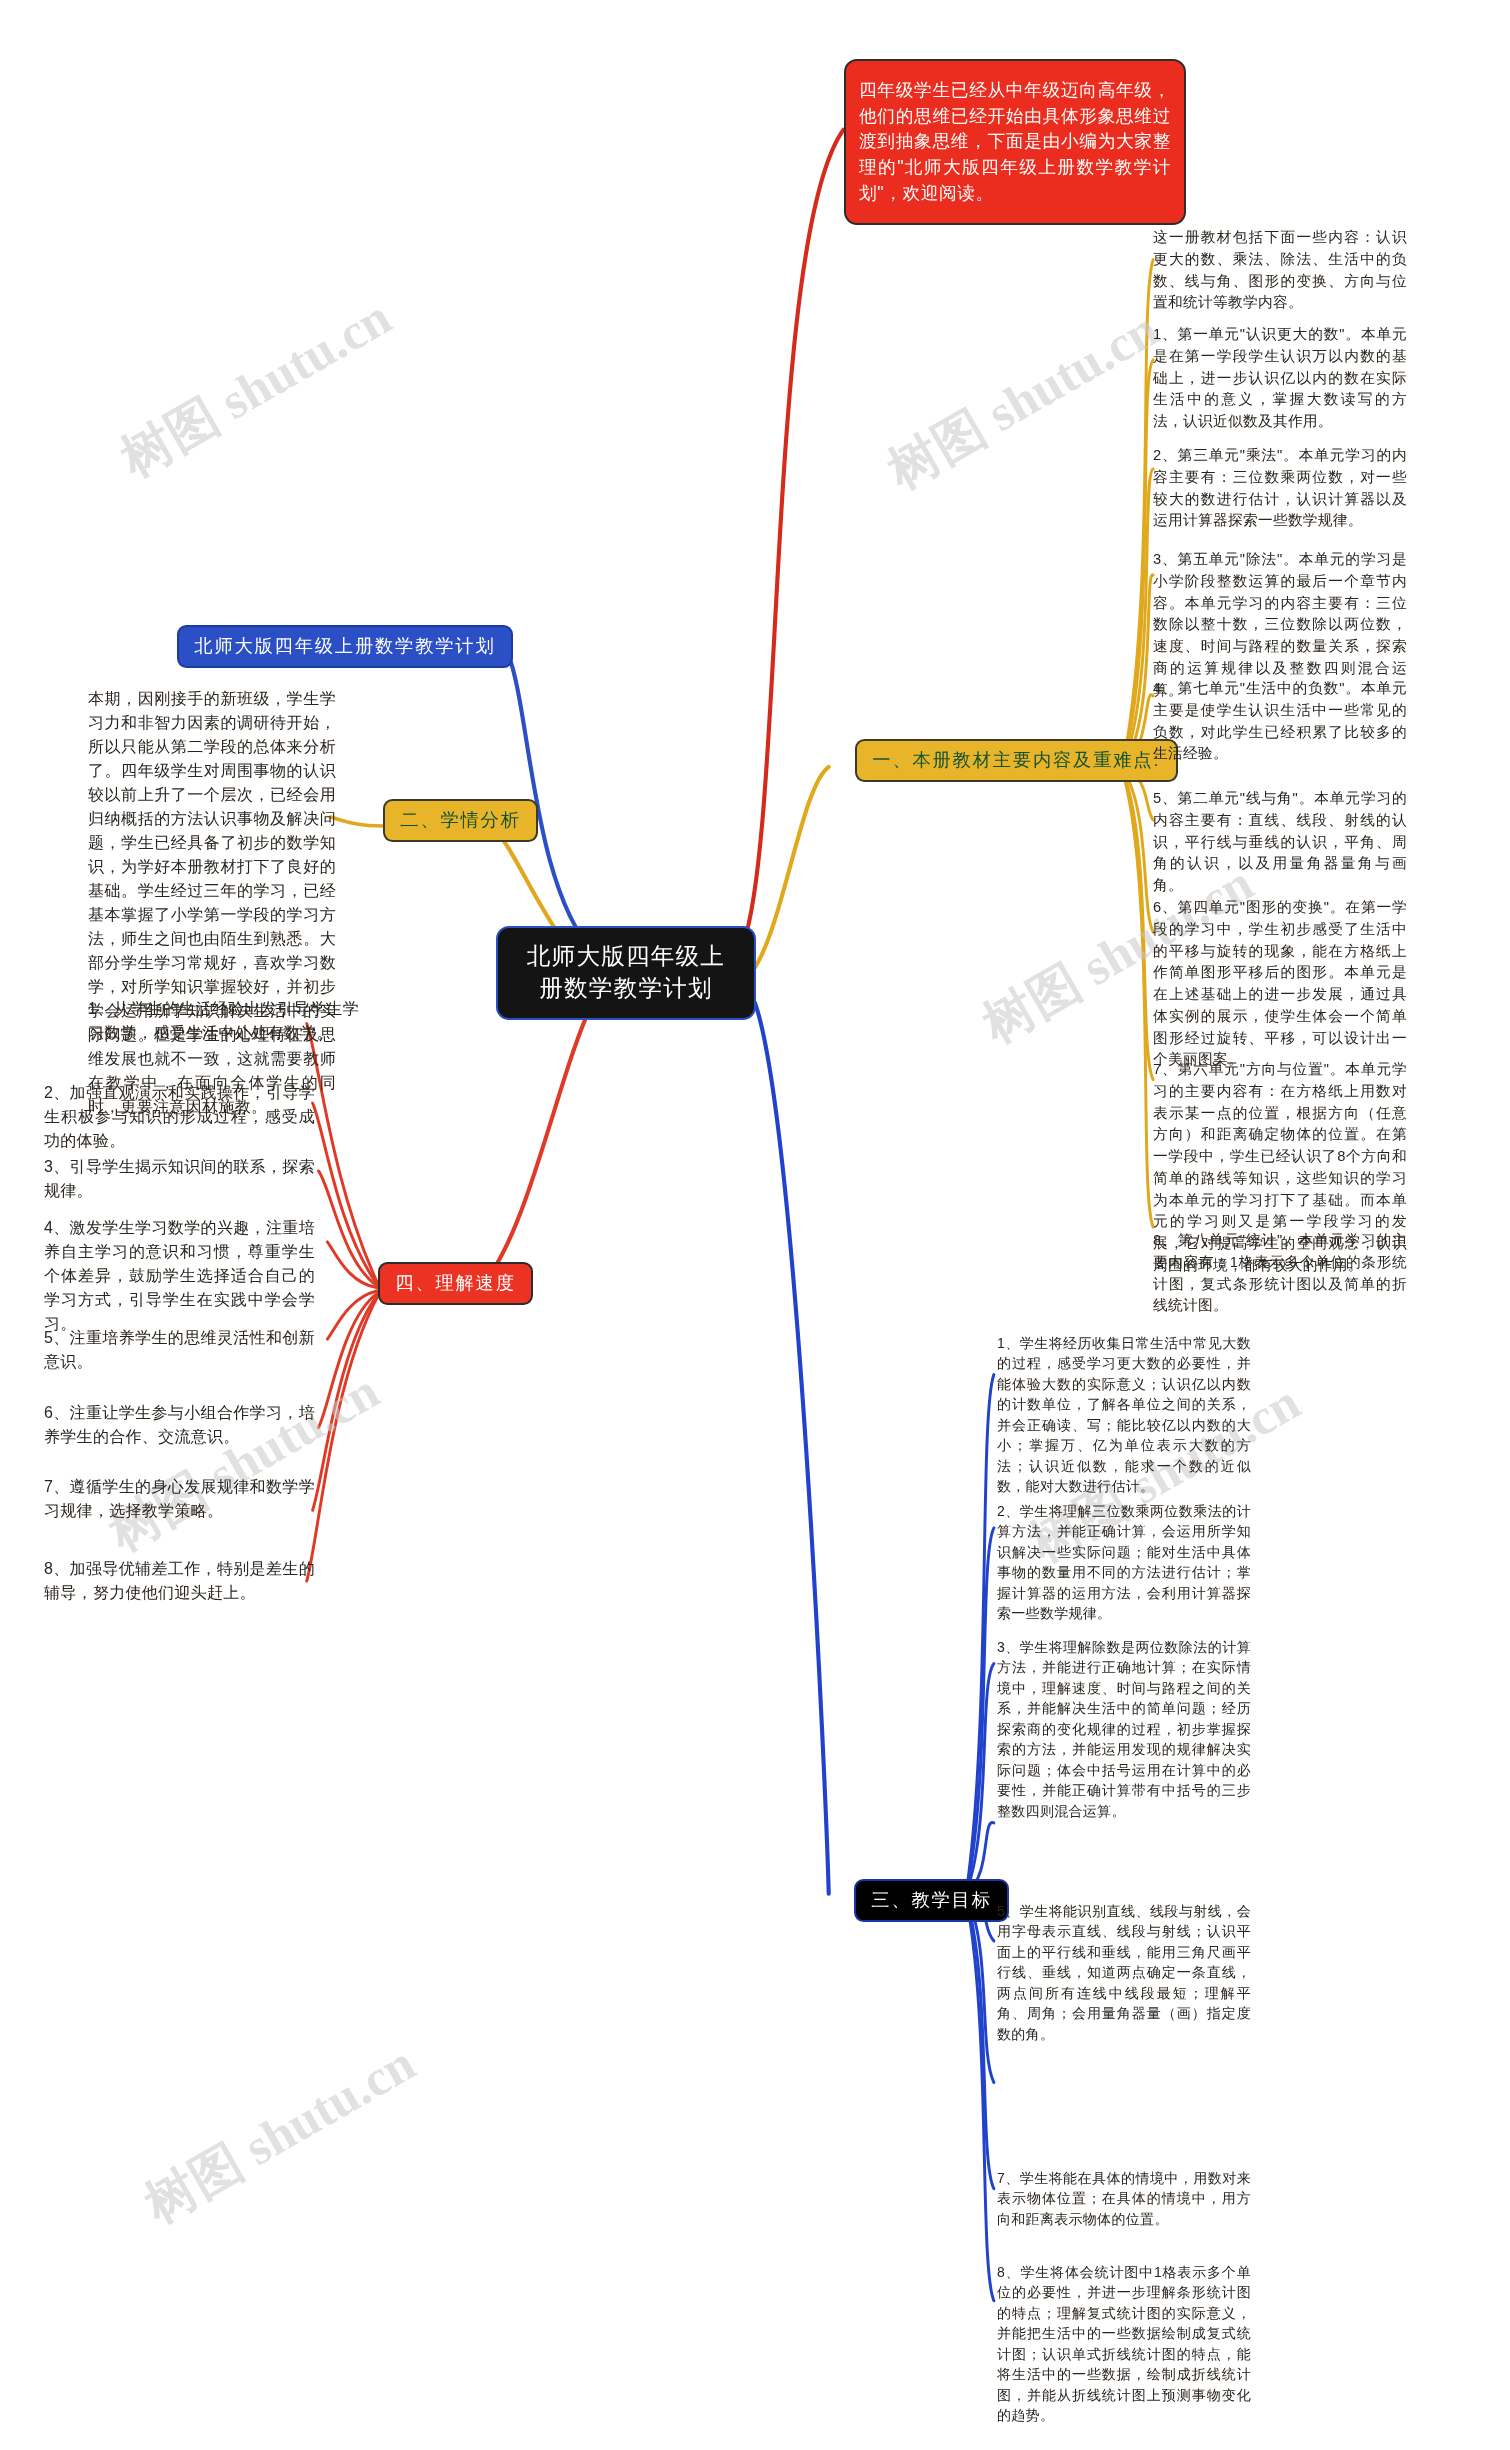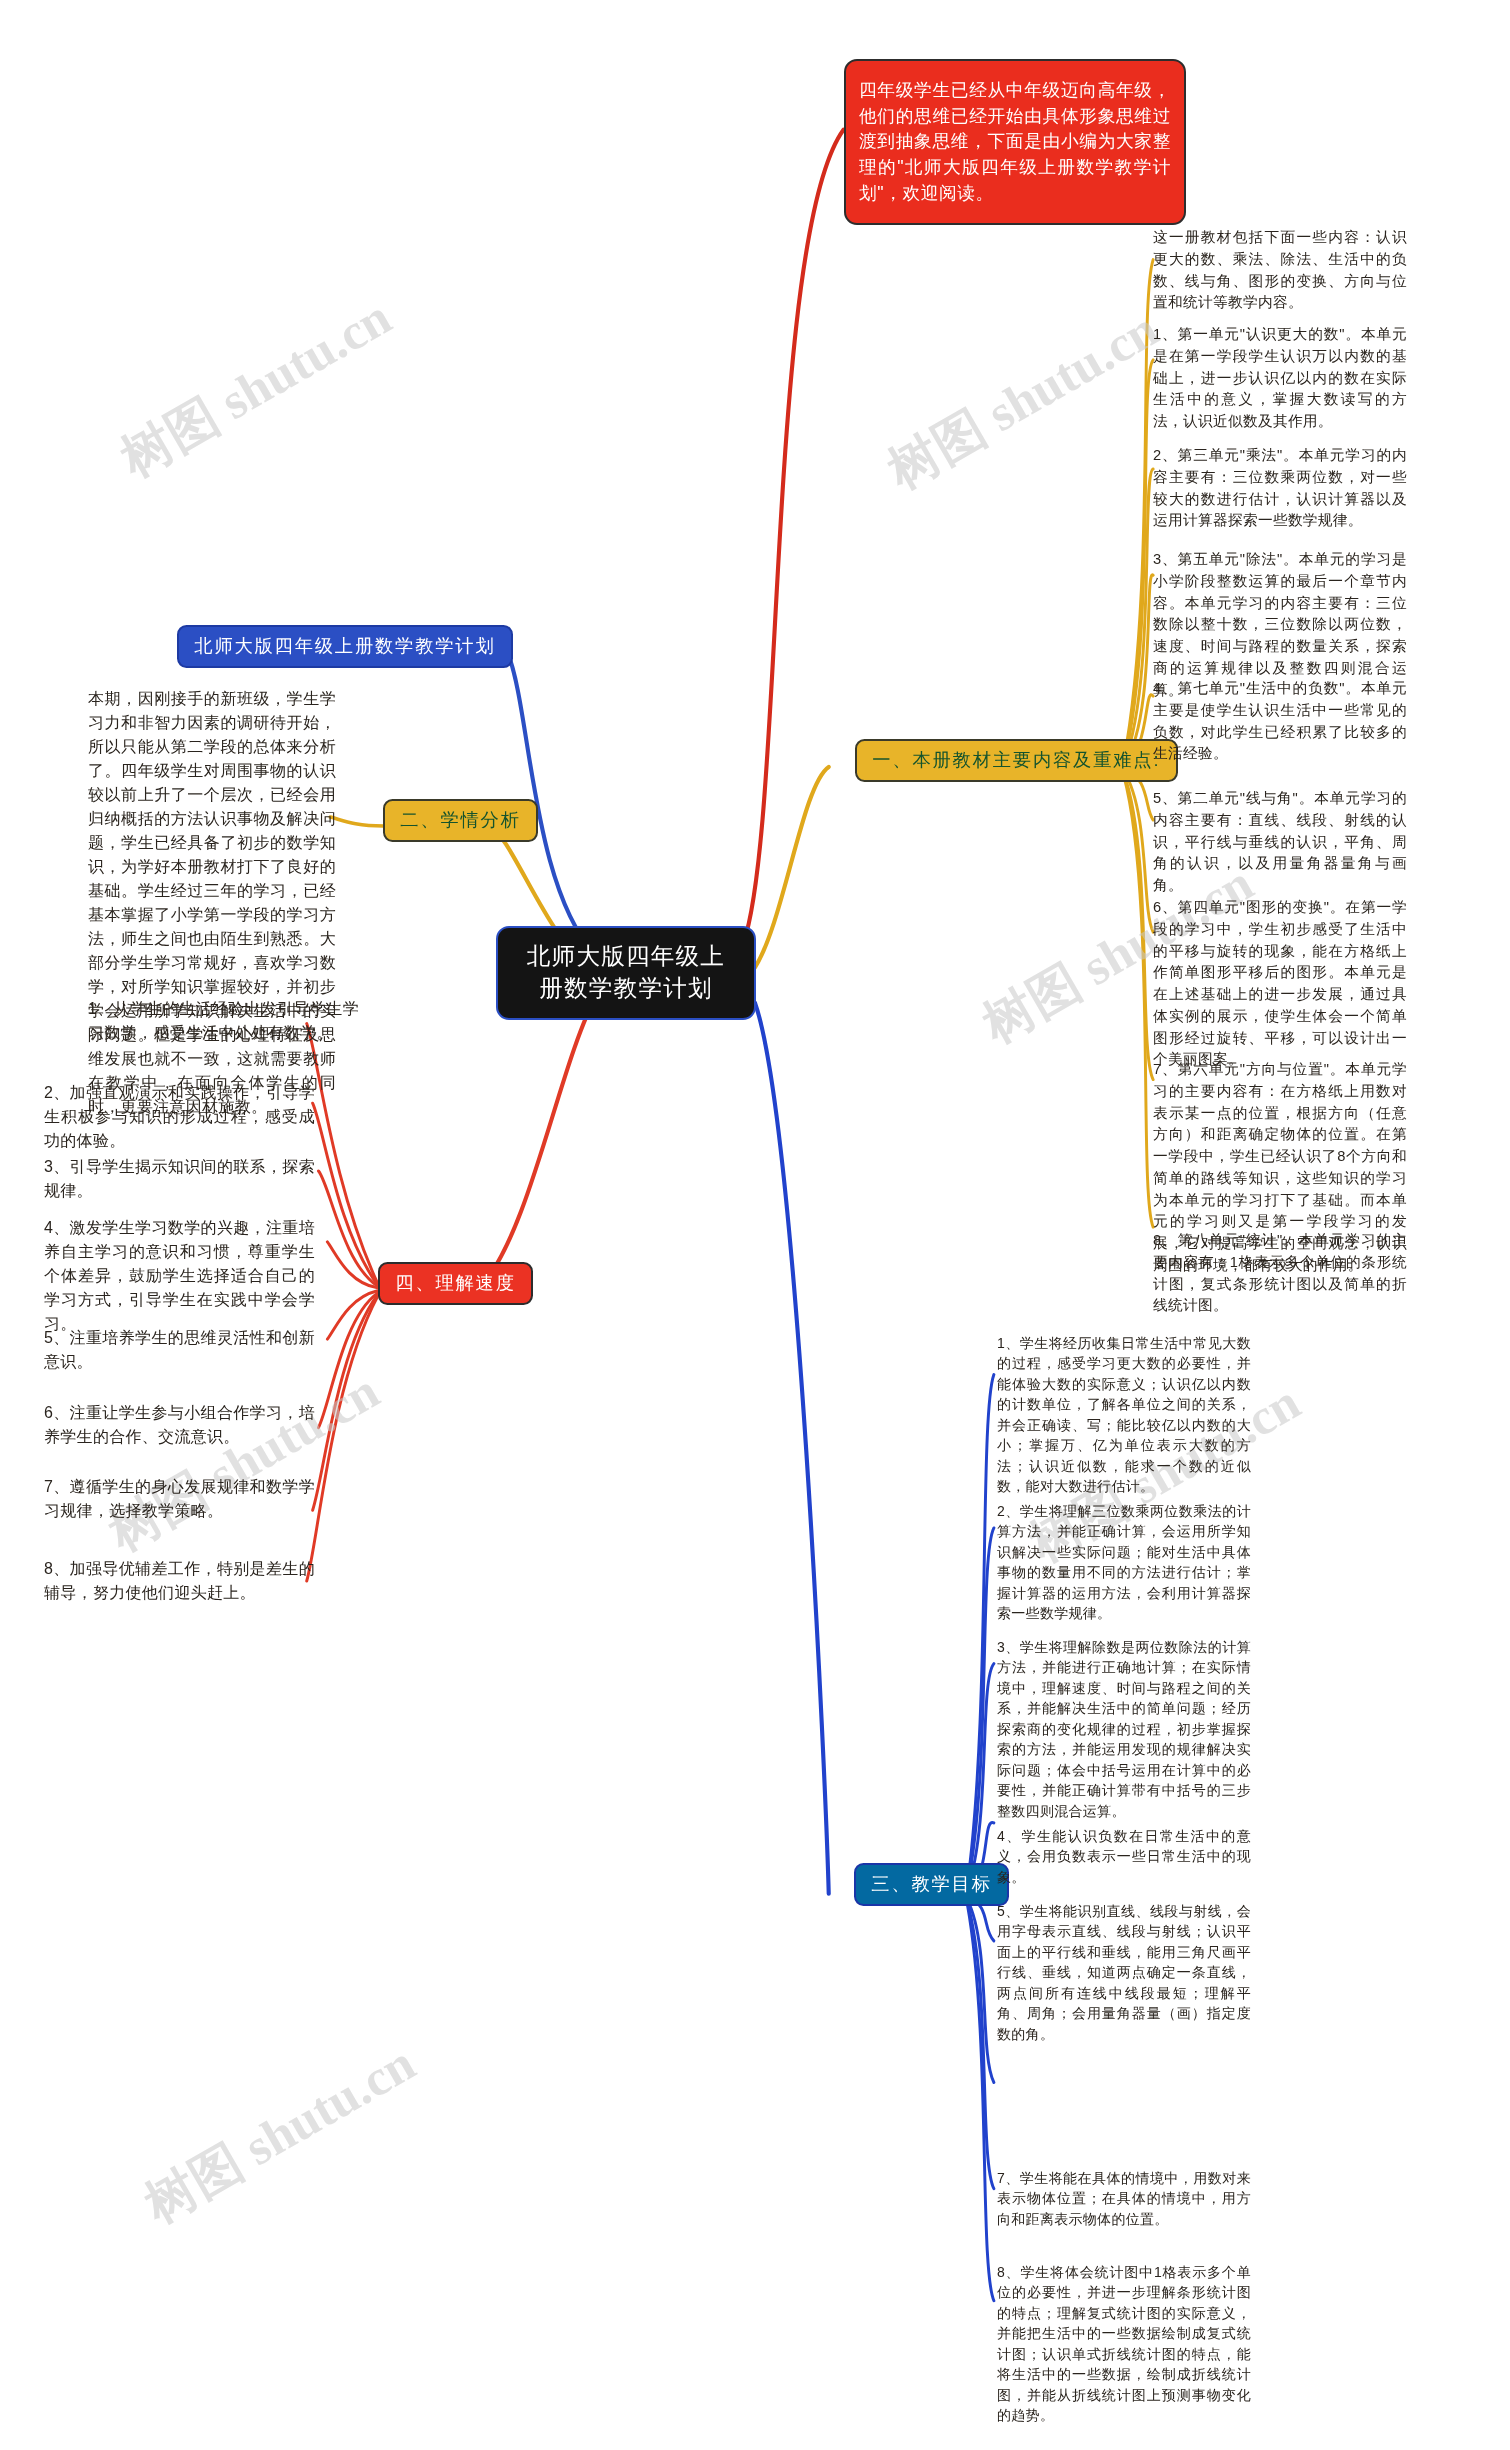--- a/index.html
+++ b/index.html
@@ -25,21 +25,21 @@
     text-align:center;font-size:23.6px;line-height:1.35;padding:13px 17.7px;
     letter-spacing:1.2px;
   }
   .pill{
     border-radius:9.4px;text-align:center;font-size:18.3px;line-height:1.2;
     padding:8.3px 15.3px;letter-spacing:1.8px;white-space:nowrap;
   }
   .pill.blue{background:#2b4fc4;color:#ffffff;border:2.4px solid #1d3aa3;}
   .pill.gold{background:#e8b429;color:#14532d;border:2.4px solid #3a3a2a;}
   .pill.red{background:#eb3223;color:#ffffff;border:2.4px solid #2c2c2c;}
-  .pill.blue2{background:#0369a1;color:#ffffff;border:2.4px solid #1a35a8;}
+  .pill.blue2{background:#000000;color:#ffffff;border:2.4px solid #1a35a8;margin-top:16px;}
 
   .redbox{
     background:#ea2d1e;color:#ffffff;border:2.4px solid #2d2d2d;border-radius:13px;
     font-size:17.7px;line-height:1.45;padding:17px 13px;letter-spacing:0.6px;
     text-align:justify;
   }
 
   .para{
     color:#2a241e;font-size:16px;line-height:1.5;letter-spacing:0.3px;
     text-align:justify;
@@ -133,19 +133,18 @@
   <div class="node para small" style="left:1153px;top:678px;width:254px;">4、第七单元"生活中的负数"。本单元主要是使学生认识生活中一些常见的负数，对此学生已经积累了比较多的生活经验。</div>
   <div class="node para small" style="left:1153px;top:788px;width:254px;">5、第二单元"线与角"。本单元学习的内容主要有：直线、线段、射线的认识，平行线与垂线的认识，平角、周角的认识，以及用量角器量角与画角。</div>
   <div class="node para small" style="left:1153px;top:897px;width:254px;">6、第四单元"图形的变换"。在第一学段的学习中，学生初步感受了生活中的平移与旋转的现象，能在方格纸上作简单图形平移后的图形。本单元是在上述基础上的进一步发展，通过具体实例的展示，使学生体会一个简单图形经过旋转、平移，可以设计出一个美丽图案。</div>
   <div class="node para small" style="left:1153px;top:1059px;width:254px;">7、第六单元"方向与位置"。本单元学习的主要内容有：在方格纸上用数对表示某一点的位置，根据方向（任意方向）和距离确定物体的位置。在第一学段中，学生已经认识了8个方向和简单的路线等知识，这些知识的学习为本单元的学习打下了基础。而本单元的学习则又是第一学段学习的发展，它对提高学生的空间观念，认识周围的环境，都有较大的作用。</div>
   <div class="node para small" style="left:1153px;top:1230px;width:254px;">8、第八单元"统计"。本单元学习的主要内容有：1格表示多个单位的条形统计图，复式条形统计图以及简单的折线统计图。</div>
 
   <div class="node pill blue2" style="left:854px;top:1863px;">三、教学目标</div>
   <div class="node para tiny" style="left:997px;top:1333px;width:254px;">1、学生将经历收集日常生活中常见大数的过程，感受学习更大数的必要性，并能体验大数的实际意义；认识亿以内数的计数单位，了解各单位之间的关系，并会正确读、写；能比较亿以内数的大小；掌握万、亿为单位表示大数的方法；认识近似数，能求一个数的近似数，能对大数进行估计。</div>
   <div class="node para tiny" style="left:997px;top:1501px;width:254px;">2、学生将理解三位数乘两位数乘法的计算方法，并能正确计算，会运用所学知识解决一些实际问题；能对生活中具体事物的数量用不同的方法进行估计；掌握计算器的运用方法，会利用计算器探索一些数学规律。</div>
   <div class="node para tiny" style="left:997px;top:1637px;width:254px;">3、学生将理解除数是两位数除法的计算方法，并能进行正确地计算；在实际情境中，理解速度、时间与路程之间的关系，并能解决生活中的简单问题；经历探索商的变化规律的过程，初步掌握探索的方法，并能运用发现的规律解决实际问题；体会中括号运用在计算中的必要性，并能正确计算带有中括号的三步整数四则混合运算。</div>
-  <div class="node para tiny" style="left:997px;top:1826px;width:254px;">4、学生能认识负数在日常生活中的意义，会用负数表示一些日常生活中的现象。</div>
   <div class="node para tiny" style="left:997px;top:1901px;width:254px;">5、学生将能识别直线、线段与射线，会用字母表示直线、线段与射线；认识平面上的平行线和垂线，能用三角尺画平行线、垂线，知道两点确定一条直线，两点间所有连线中线段最短；理解平角、周角；会用量角器量（画）指定度数的角。</div>
   <div class="node para tiny" style="left:997px;top:2168px;width:254px;">7、学生将能在具体的情境中，用数对来表示物体位置；在具体的情境中，用方向和距离表示物体的位置。</div>
   <div class="node para tiny" style="left:997px;top:2262px;width:254px;">8、学生将体会统计图中1格表示多个单位的必要性，并进一步理解条形统计图的特点；理解复式统计图的实际意义，并能把生活中的一些数据绘制成复式统计图；认识单式折线统计图的特点，能将生活中的一些数据，绘制成折线统计图，并能从折线统计图上预测事物变化的趋势。</div>
 
 </div>
 
 
 </body></html>

